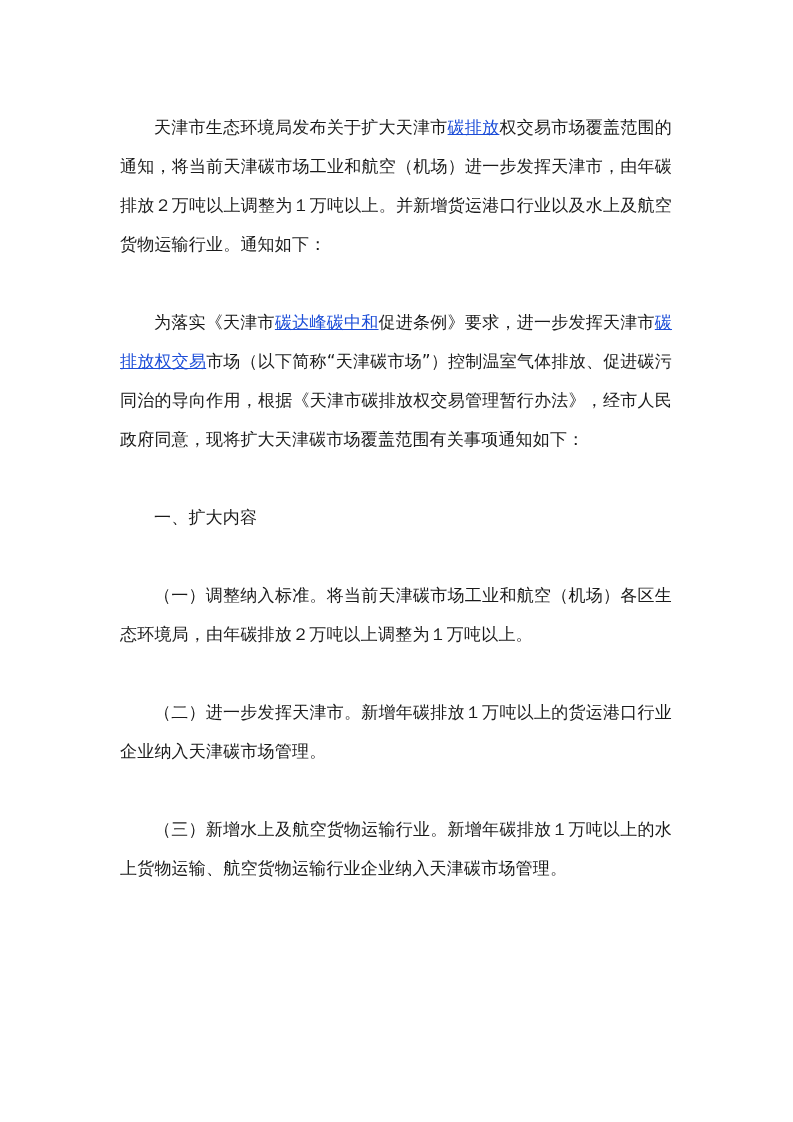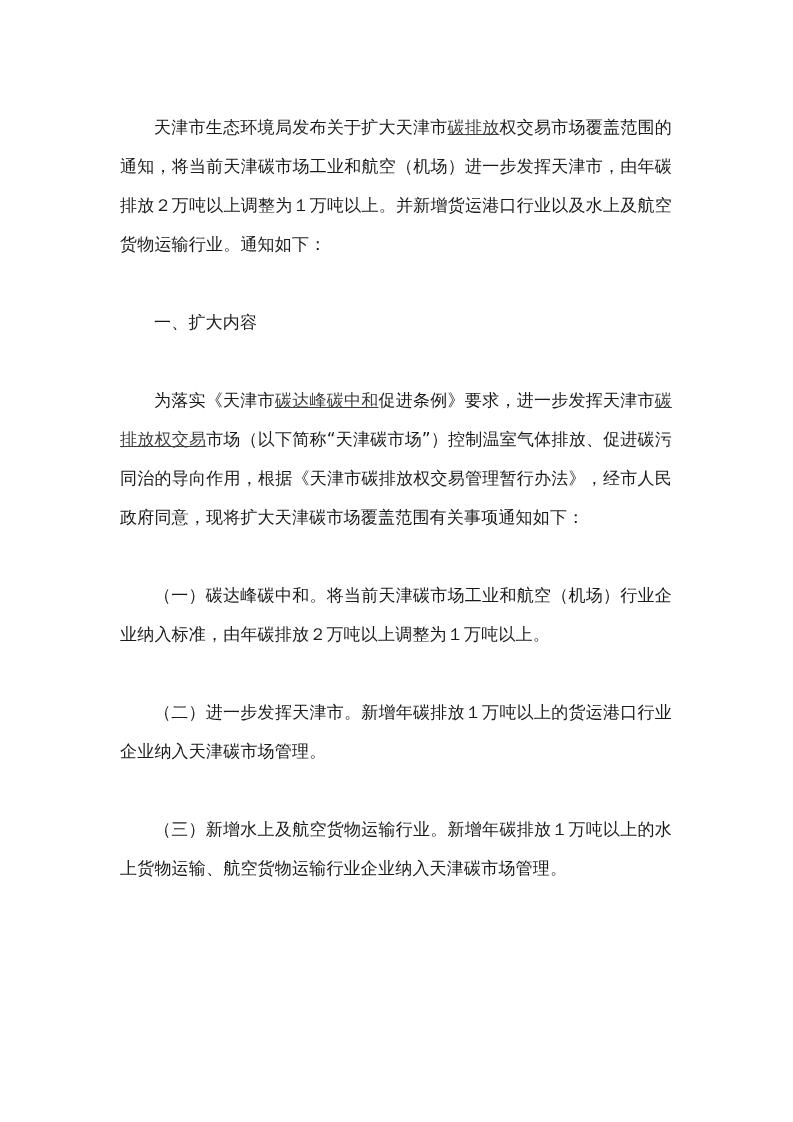--- a/index.html
+++ b/index.html
@@ -2,29 +2,29 @@
 <html><head>
 <meta charset="utf-8">
 <style>
   html, body { margin: 0; padding: 0; background: #ffffff; }
   body { width: 793px; height: 1122px; position: relative; overflow: hidden;
          font-family: "DejaVu Sans", "Liberation Sans", sans-serif; color: #1a1a1a; }
   .page { position: absolute; left: 120px; top: 108px; width: 552px; }
   .para { font-size: 17px; line-height: 39px; margin: 0; text-align: justify; letter-spacing: 0.2px; }
   .indent { text-indent: 34px; }
   .gap { margin-bottom: 39px; }
-  .link { color: #404040; text-decoration: underline; }
+  .link { color: #1d4ed8; text-decoration: underline; }
 </style>
 </head>
 <body>
 
 <div class="page">
   <p class="para indent gap"><span>天津市生态环境局发布关于扩大天津市</span><a class="link">碳排放</a><span>权交易市场覆盖范围的通知，将当前天津碳市场工业和航空（机场）进一步发挥天津市，由年碳排放２万吨以上调整为１万吨以上。并新增货运港口行业以及水上及航空货物运输行业。通知如下：</span></p>
 
 
+  <p class="para indent gap"><span>为落实《天津市</span><a class="link">碳达峰碳中和</a><span>促进条例》要求，进一步发挥天津市</span><a class="link">碳排放权交易</a><span>市场（以下简称“天津碳市场”）控制温室气体排放、促进碳污同治的导向作用，根据《天津市碳排放权交易管理暂行办法》，经市人民政府同意，现将扩大天津碳市场覆盖范围有关事项通知如下：</span></p>
+
   <p class="para indent gap">一、扩大内容</p>
 
-  <p class="para indent gap"><span>为落实《天津市</span><a class="link">碳达峰碳中和</a><span>促进条例》要求，进一步发挥天津市</span><a class="link">碳排放权交易</a><span>市场（以下简称“天津碳市场”）控制温室气体排放、促进碳污同治的导向作用，根据《天津市碳排放权交易管理暂行办法》，经市人民政府同意，现将扩大天津碳市场覆盖范围有关事项通知如下：</span></p>
-
-  <p class="para indent gap">（一）碳达峰碳中和。将当前天津碳市场工业和航空（机场）行业企业纳入标准，由年碳排放２万吨以上调整为１万吨以上。</p>
+  <p class="para indent gap">（一）调整纳入标准。将当前天津碳市场工业和航空（机场）各区生态环境局，由年碳排放２万吨以上调整为１万吨以上。</p>
   <p class="para indent gap">（二）进一步发挥天津市。新增年碳排放１万吨以上的货运港口行业企业纳入天津碳市场管理。</p>
   <p class="para indent">（三）新增水上及航空货物运输行业。新增年碳排放１万吨以上的水上货物运输、航空货物运输行业企业纳入天津碳市场管理。</p>
 </div>
 
 </body></html>

